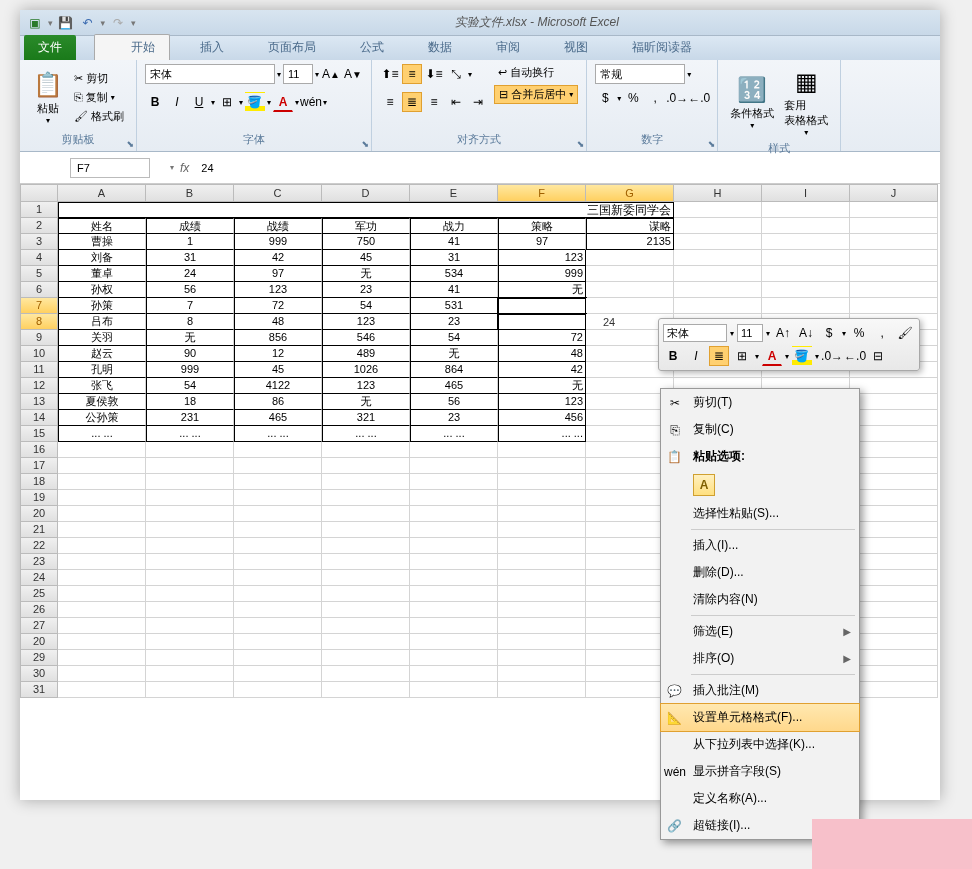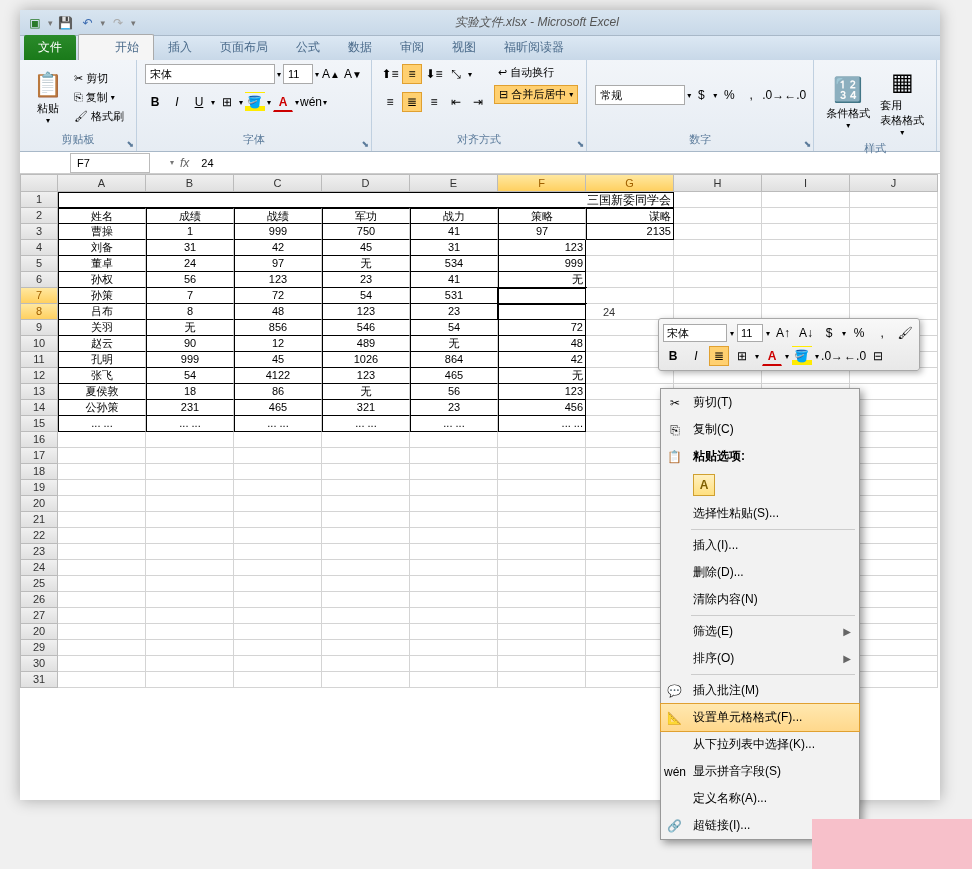--- a/index.html
+++ b/index.html
@@ -5,41 +5,41 @@
 * { box-sizing: border-box; margin: 0; padding: 0; font-family: "Microsoft YaHei", SimSun, sans-serif; }
 body { background: #f0f0f0; width: 972px; height: 869px; position: relative; overflow: hidden; }
 .page-shadow { position: absolute; top: 10px; left: 20px; width: 920px; height: 790px; background: #fff; box-shadow: 0 0 15px rgba(0,0,0,0.3); }
 
 
 .qat { height: 26px; background: linear-gradient(#d8e5f0, #c8d8e8); display: flex; align-items: center; padding: 2px 6px; gap: 4px; border-bottom: 1px solid #a8b8c8; }
 .qat-icon { width: 18px; height: 18px; display: inline-flex; align-items: center; justify-content: center; font-size: 12px; cursor: pointer; }
 .title-area { flex: 1; text-align: center; font-size: 12px; color: #555; font-style: italic; }
 
 
-.ribbon-tabs { height: 24px; background: linear-gradient(#dce8f4, #c8d8e8); display: flex; align-items: flex-end; padding-left: 4px; }
+.ribbon-tabs { height: 24px; background: linear-gradient(#dce8f4, #c8d8e8); display: flex; align-items: flex-end; padding-left: 4px; gap: 16px; }
 .tab { padding: 4px 14px; font-size: 12px; color: #4a6a8a; cursor: pointer; }
 .tab.file { background: linear-gradient(#2a8a2a, #1a7a1a); color: #fff; border-radius: 2px 2px 0 0; margin-right: 2px; }
 .tab.active { background: #f5f5f5; border: 1px solid #aaa; border-bottom: none; border-radius: 2px 2px 0 0; padding-left: 36px; }
 
 
 .ribbon { height: 92px; background: linear-gradient(#f2f5f9, #e6ecf3); border-bottom: 1px solid #a8b8c8; display: flex; }
 .group { border-right: 1px solid #c0d0e0; padding: 4px 8px 2px; display: flex; flex-direction: column; justify-content: space-between; position: relative; }
 .group-label { font-size: 11px; text-align: center; color: #5a7a9a; padding: 2px 0; }
 .group-content { flex: 1; display: flex; align-items: center; gap: 2px; }
 .big-btn { display: flex; flex-direction: column; align-items: center; font-size: 11px; padding: 2px 4px; cursor: pointer; }
 .big-btn .icon { width: 32px; height: 32px; display: flex; align-items: center; justify-content: center; font-size: 24px; }
 .small-btns { display: flex; flex-direction: column; gap: 2px; }
 .small-btn { display: flex; align-items: center; font-size: 11px; padding: 1px 4px; cursor: pointer; gap: 3px; }
 .font-row { display: flex; gap: 2px; align-items: center; margin-bottom: 4px; }
 .font-row input, .font-row select { font-size: 11px; height: 20px; border: 1px solid #aaa; padding: 0 4px; }
 .icon-btn { width: 20px; height: 20px; display: inline-flex; align-items: center; justify-content: center; cursor: pointer; font-size: 12px; border: 1px solid transparent; }
 .icon-btn.active { background: #ffd070; border: 1px solid #e0a030; }
 
 
-.formula-bar { height: 22px; display: flex; align-items: center; border-bottom: 1px solid #ccc; background: #fff; }
+.formula-bar { height: 32px; display: flex; align-items: center; border-bottom: 1px solid #ccc; background: #fff; }
 .name-box { width: 80px; height: 20px; border: 1px solid #bbb; margin: 0 20px 0 50px; font-size: 11px; padding: 2px 6px; background: #fff; }
 .fx { font-style: italic; font-size: 12px; color: #666; margin: 0 6px; }
 .formula-input { flex: 1; height: 20px; font-size: 11px; padding: 2px 6px; border: none; }
 
 
 .grid-area { position: relative; overflow: hidden; height: 570px; }
 .col-headers { display: flex; height: 18px; }
 .corner { width: 38px; background: linear-gradient(#f0f0f0,#e0e0e0); border: 1px solid #bbb; }
 .col-head { width: 88px; height: 18px; background: linear-gradient(#f0f0f0,#e0e0e0); border: 1px solid #bbb; border-left: none; text-align: center; font-size: 11px; line-height: 16px; color: #333; }
 .col-head.sel, .row-head.sel { background: linear-gradient(#ffe8a0,#ffd060); color: #a06000; }
@@ -197,21 +197,21 @@
               <span>合并后居中</span>
               <span style="font-size:8px;">▾</span>
             </div>
         </div>
       </div>
       <div class="group-label">对齐方式</div>
       <span class="dialog-expand">⬊</span>
     </div>
 
     <div class="group">
-      <div style="display:flex;flex-direction:row;gap:0;flex:1;">
+      <div style="display:flex;flex-direction:column;gap:0;flex:1;">
         <div class="font-row">
           <input style="width: 90px;" value="常规">
             <span style="font-size:8px;">▾</span>
         </div>
         <div class="font-row">
           <span class="icon-btn">$</span>
             <span style="font-size:8px;">▾</span>
           <span class="icon-btn">%</span>
           <span class="icon-btn">,</span>
           <span class="icon-btn">.0→</span>

